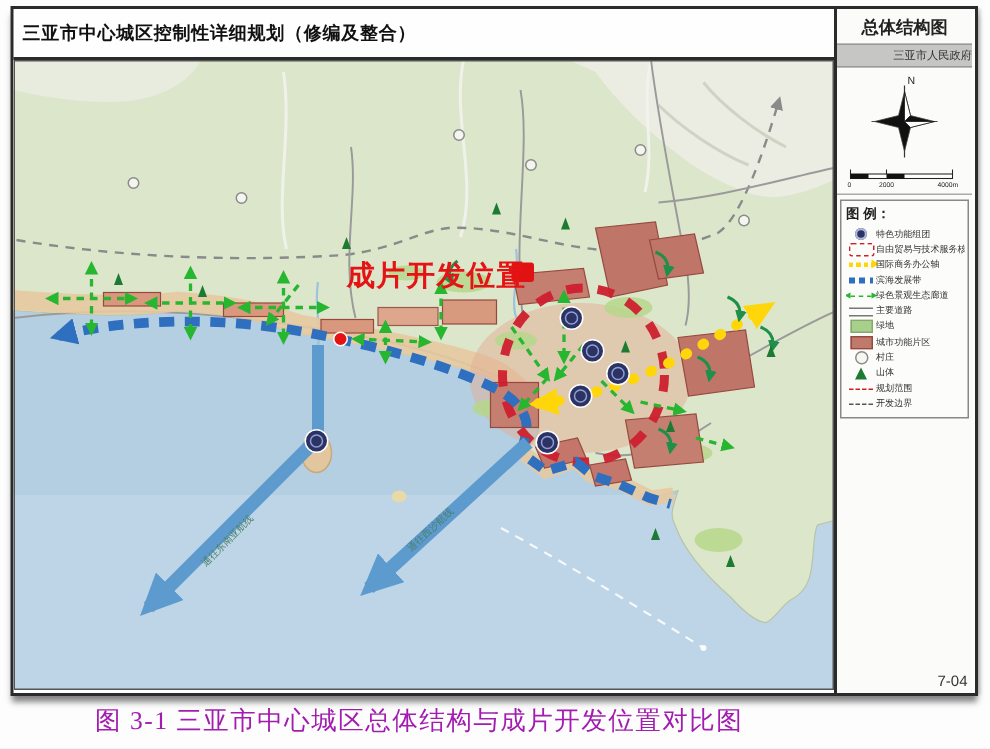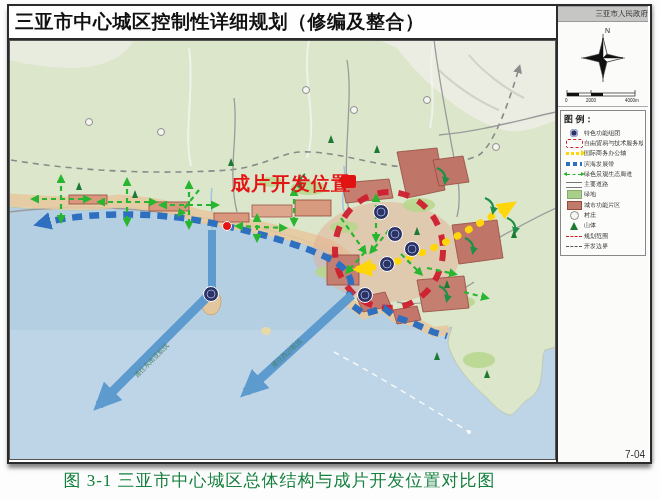--- a/index.html
+++ b/index.html
@@ -3,21 +3,21 @@
 <meta charset="utf-8">
 <style>
   html,body{margin:0;padding:0;background:#ffffff;}
   .page{position:relative;width:660px;height:499px;background:#fdfdfd;overflow:hidden;
         font-family:"Liberation Sans","DejaVu Sans",sans-serif;}
   .sheet{position:absolute;left:7px;top:4px;width:641px;height:456px;background:#fefefe;
          border:2px solid #2b2b2b;box-shadow:0 5px 4px -1px rgba(110,110,110,.85),3px 0 2px -1px rgba(160,160,160,.5);
          display:flex;}
   .left-col{width:547px;height:100%;display:flex;flex-direction:column;}
   .title-bar{height:32px;border-bottom:2px solid #2b2b2b;display:flex;align-items:center;}
-  .title-bar span{font-size:19px;font-weight:bold;color:#111;padding-left:6px;letter-spacing:.5px;}
+  .title-bar span{font-size:12px;font-weight:bold;color:#111;padding-left:6px;letter-spacing:.5px;}
   .map-wrap{position:relative;width:547px;height:420px;}
   .map-wrap svg{display:block;}
   .sidebar{width:90px;border-left:2px solid #2b2b2b;display:flex;flex-direction:column;background:#fbfbf9;}
   .sb-title{font-size:11.5px;font-weight:bold;text-align:center;padding:5px 0 3px 0;color:#222;}
   .sb-agency{font-size:7.5px;text-align:right;background:#c6c6c4;color:#333;padding:2px 0;
              border-top:1px solid #999;border-bottom:1px solid #999;}
   .sb-compass{border-bottom:1px solid #aaa;padding:2px 0 3px 0;display:flex;flex-direction:column;align-items:center;}
   .legend{margin:3px 2px 0 2px;border:1px solid #888;background:#fcfcfa;padding:2px 2px 3px 3px;}
   .lg-title{font-size:9px;font-weight:bold;color:#222;margin-bottom:2px;}
   .lg-row{display:flex;align-items:center;height:10.3px;overflow:hidden;}
@@ -39,21 +39,21 @@
   .ic-green{width:13px;height:7px;background:#a9cf8c;border:.5px solid #86a86b;}
   .ic-district{width:13px;height:7px;background:#c07a6b;border:.5px solid #96493e;}
   .ic-village{width:7px;height:7px;border-radius:50%;background:#f7f7f2;border:1px solid #8a8a8a;}
   .ic-tree{width:0;height:0;border-left:4px solid transparent;border-right:4px solid transparent;
            border-bottom:8px solid #1c7a33;}
   .ic-range{width:16px;height:0;border-top:1.6px dashed #cd2020;}
   .ic-boundary{width:16px;height:0;border-top:1.4px dashed #555;}
   .sb-fill{flex:1;}
   .sb-num{font-size:10px;color:#333;text-align:right;padding:0 3px 2px 0;}
   .caption{position:absolute;left:0;top:469px;width:559px;text-align:center;
-           font-family:"Liberation Serif","DejaVu Serif",serif;font-size:17px;color:#15803d;letter-spacing:1px;}
+           font-family:"Liberation Serif","DejaVu Serif",serif;font-size:17px;color:#a21caf;letter-spacing:1px;}
   .scale-wrap{margin-top:1px;}
 </style>
 </head>
 <body>
 
 <div class="page">
   <div class="sheet">
 
     <div class="left-col">
       <div class="title-bar">
@@ -254,20 +254,21 @@
 
           <rect x="332" y="135" width="15" height="13" rx="2" fill="#e01212"></rect>
           <text x="222" y="150" font-size="19" font-weight="bold" fill="#e51414" letter-spacing="1">成片开发位置</text>
 
           <rect x="0.5" y="0.5" width="546" height="419" fill="none" stroke="#555555"></rect>
         </svg>
       </div>
     </div>
 
     <div class="sidebar">
+      <div class="sb-title">总体结构图</div>
       <div class="sb-agency">三亚市人民政府</div>
 
       <div class="sb-compass">
         <svg width="72" height="62" viewBox="0 0 72 62">
           <line x1="36" y1="10" x2="36" y2="58" stroke="#333" stroke-width="0.8"></line>
           <line x1="14" y1="34" x2="58" y2="34" stroke="#333" stroke-width="0.6"></line>
           <polygon points="36,14 40,30 56,34 40,38 36,54 32,38 16,34 32,30" fill="#111" stroke="#444" stroke-width="0.5"></polygon>
           <polygon points="36,14 40,30 36,34 36,14" fill="#fff" stroke="#111" stroke-width="0.5"></polygon>
           <polygon points="56,34 40,38 36,34" fill="#fff" stroke="#111" stroke-width="0.5"></polygon>
           <text x="38" y="9" font-size="7" fill="#222" font-family="Liberation Sans, sans-serif">N</text>

